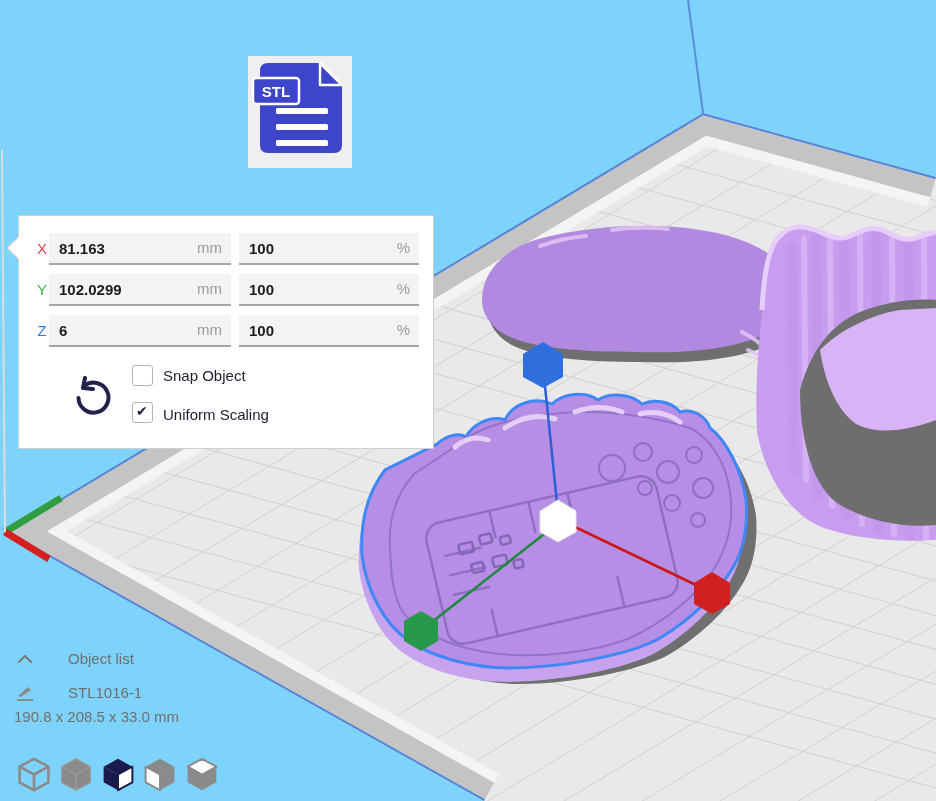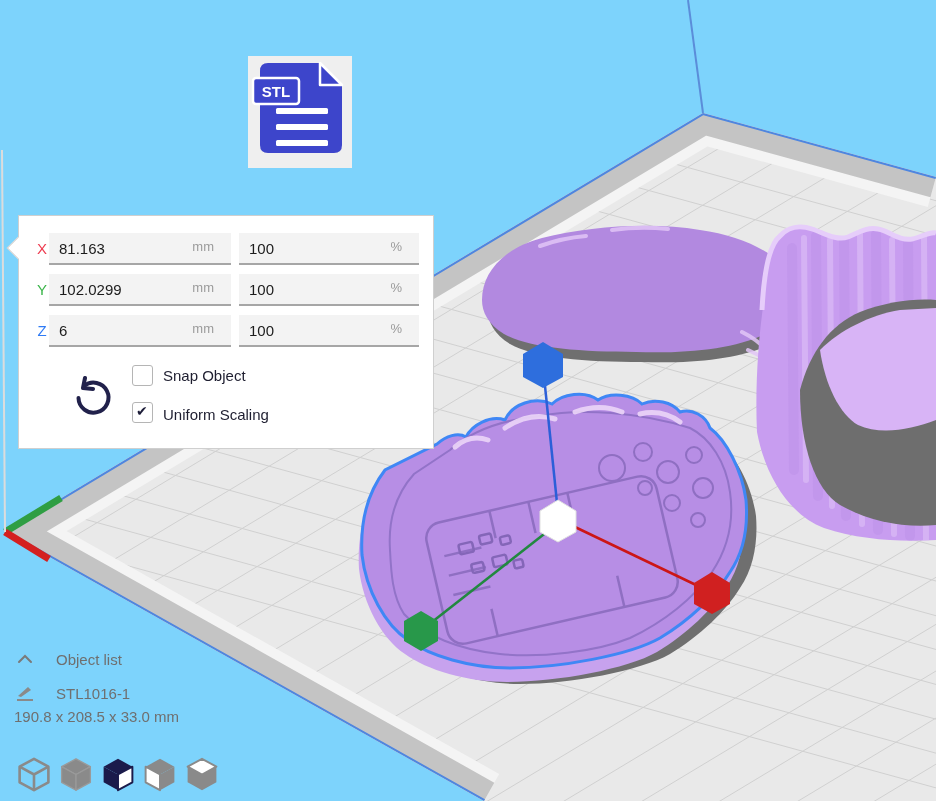--- a/index.html
+++ b/index.html
@@ -11,35 +11,35 @@
   .scale-panel{position:absolute;left:18px;top:215px;width:414px;height:232px;background:#fff;
                border:1px solid #cfcfcf;z-index:5;}
   .panel-arrow{position:absolute;left:-9px;top:24px;width:15px;height:15px;background:#fff;
                border-left:1px solid #cfcfcf;border-bottom:1px solid #cfcfcf;transform:rotate(45deg);}
   .axis-row{position:absolute;left:0;height:32px;width:100%;}
   .axis-row .ax{position:absolute;left:14px;top:7px;font-size:15px;width:18px;text-align:center;}
   .ax-x{color:#ee3d51}.ax-y{color:#3bb54a}.ax-z{color:#2f7bf5}
   .field{position:absolute;top:0;height:30px;background:#f3f3f3;border-bottom:2px solid #a6a6a6;}
   .field input{background:transparent;border:none;outline:none;width:100%;height:100%;
                padding:0 38px 0 10px;font-size:15px;color:#1c1c1c;box-sizing:border-box;
-               font-family:"Liberation Sans",sans-serif;}
-  .field .unit{position:absolute;right:17px;top:6px;font-size:13px;color:#9b9b9b;pointer-events:none;margin-left:20px;}
+               font-family:"Liberation Sans",sans-serif;font-weight:bold;}
+  .field .unit{position:absolute;right:9px;top:6px;font-size:15px;color:#9b9b9b;pointer-events:none;margin-left:20px;}
   .f-mm{left:30px;width:182px;}
   .f-pc{left:220px;width:180px;}
   .check-row{position:absolute;left:113px;display:flex;align-items:center;gap:10px;}
   .cb{width:19px;height:19px;border:1px solid #b5b5b5;border-radius:3px;background:#fff;
       position:relative;flex:0 0 auto;}
   .cb.checked::after{content:"\2714";position:absolute;left:3px;top:0px;font-size:14px;color:#1c1c38;}
   .cb-label{font-size:15px;color:#1e1e30;}
   .reset-btn{position:absolute;left:52px;top:160px;width:42px;height:42px;background:none;border:none;
              padding:0;cursor:pointer;}
 
   
   .object-list{position:absolute;left:14px;top:646px;width:260px;z-index:5;color:#6f6f6f;font-size:15px;}
-  .ol-row{position:absolute;left:0;display:flex;align-items:center;gap:20px;}
+  .ol-row{position:absolute;left:0;display:flex;gap:32px;}
   .ol-header{top:4px;}
   .ol-item{top:38px;}
   .ol-dims{position:absolute;left:0;top:62px;white-space:nowrap;text-align:center;}
   .ol-icon{width:22px;height:18px;display:inline-flex;align-items:center;justify-content:center;}
 
   
   .view-toolbar{position:absolute;left:14px;top:752px;display:flex;gap:2px;z-index:5;}
   .view-btn{width:40px;height:44px;background:none;border:none;padding:0;display:flex;
             align-items:center;justify-content:center;cursor:pointer;}
   .view-btn svg{width:34px;height:37px;}

